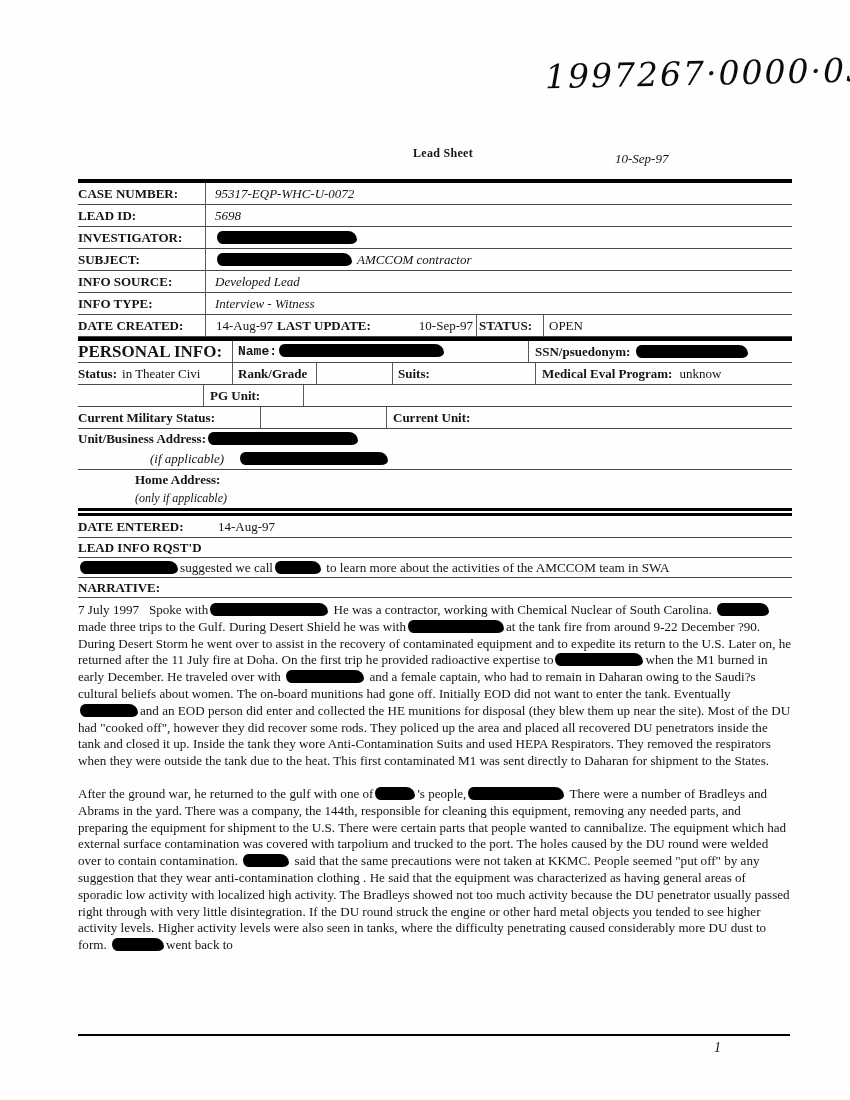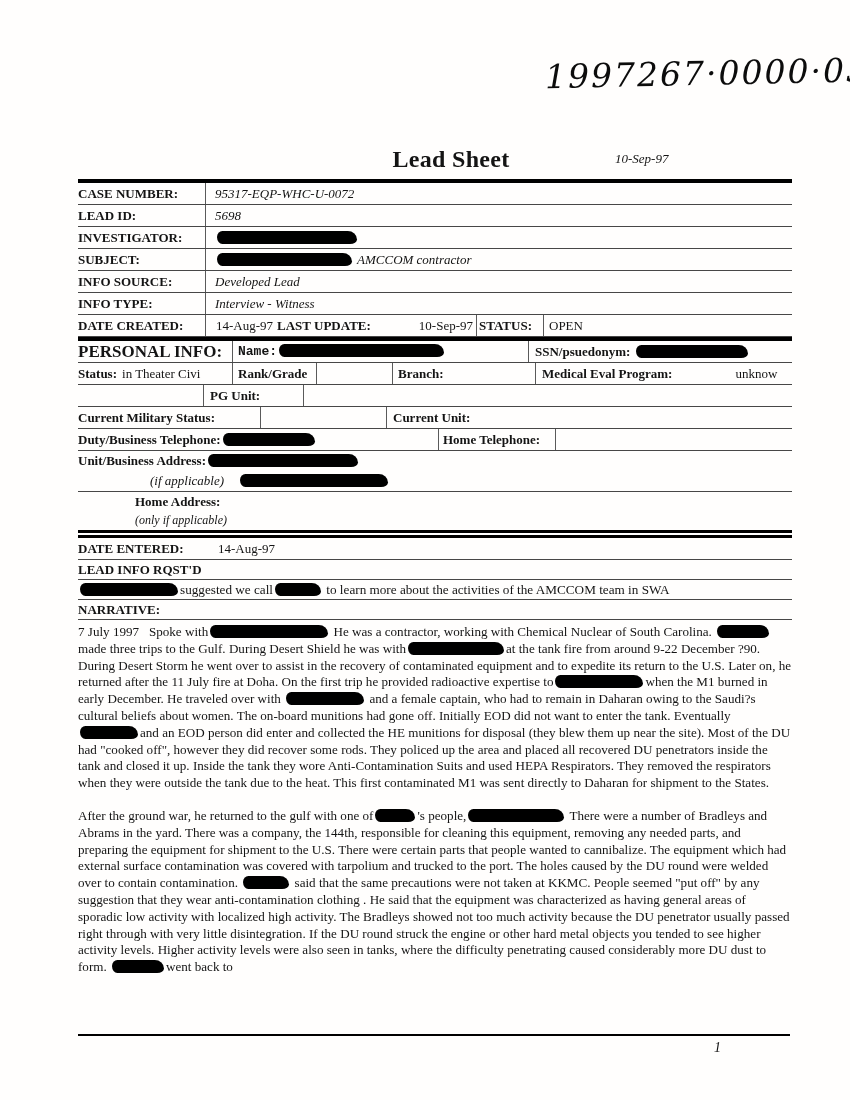--- a/index.html
+++ b/index.html
@@ -9,21 +9,21 @@
   }
   
   .handwritten{
     position:absolute;top:54px;left:545px;width:300px;
     font-family:"DejaVu Serif",serif;font-style:italic;font-weight:400;
     font-size:33px;letter-spacing:2px;transform:rotate(-1.2deg);
     white-space:nowrap;color:#0c0c0c;
   }
   .doc{position:absolute;left:78px;top:146px;width:714px;}
   .title-row{position:relative;height:33px;}
-  .doc-title{position:absolute;left:16px;width:100%;text-align:center;font-weight:bold;font-size:24px;letter-spacing:.3px;}
+  .doc-title{position:absolute;left:8px;width:100%;text-align:center;font-weight:bold;font-size:12px;letter-spacing:.3px;}
   .doc-date{position:absolute;left:537px;top:5px;font-style:italic;font-size:13px;}
   .sep4{height:4px;background:#000;}
   .sep-double{border-top:3px solid #000;border-bottom:3px solid #000;height:2px;background:#fff;}
   
   .trow{display:flex;align-items:center;height:21px;border-bottom:1px solid #474747;font-size:13px;}
   .tlabel{flex:0 0 127px;align-self:stretch;display:flex;align-items:center;font-weight:bold;border-right:1px solid #5a5a5a;}
   .tvalue{padding-left:9px;white-space:nowrap;font-style:italic;}
   .cell{align-self:stretch;display:flex;align-items:center;white-space:nowrap;}
   .br{border-right:1px solid #5a5a5a;}
   .bl{border-left:1px solid #5a5a5a;}
@@ -106,26 +106,26 @@
     </div>
 
     <div class="prow">
       <div class="cell br" style="flex:0 0 154px;">
         <span class="b">Status:</span>
         <span style="padding-left:5px;">in Theater Civi</span>
       </div>
       <div class="cell br b" style="flex:0 0 78px;padding-left:5px;">Rank/Grade</div>
       <div class="cell br" style="flex:0 0 75px;"></div>
       <div class="cell br" style="flex:0 0 137px;padding-left:5px;">
-        <span class="b">Branch:</span>
+        <span class="b">Suits:</span>
         <span></span>
       </div>
-      <div class="cell grow" style="padding-left:6px;gap:48px;">
+      <div class="cell grow" style="padding-left:6px;">
         <span class="b">Medical Eval Program:</span>
-        <span style="padding-left:7px;margin-left:8px;">unknow</span>
+        <span style="padding-left:7px;">unknow</span>
       </div>
     </div>
 
     <div class="prow">
       <div class="cell br" style="flex:0 0 125px;"></div>
       <div class="cell br" style="flex:0 0 93px;padding-left:6px;">
         <span class="b">PG Unit:</span>
         <span></span>
       </div>
       <div class="cell grow"></div>
@@ -133,28 +133,20 @@
 
     <div class="prow">
       <div class="cell br b" style="flex:0 0 182px;">Current Military Status:</div>
       <div class="cell br" style="flex:0 0 125px;"></div>
       <div class="cell grow" style="padding-left:6px;">
         <span class="b">Current Unit:</span>
         <span></span>
       </div>
     </div>
 
-    <div class="prow">
-      <div class="cell" style="flex:0 0 360px;">
-        <span class="b">Duty/Business Telephone:</span>
-        <span><span class="redact" style="width: 92px;"></span></span>
-      </div>
-      <div class="cell bl br b" style="flex:0 0 112px;padding-left:4px;">Home Telephone:</div>
-      <div class="cell grow"></div>
-    </div>
 
     <div class="prow-nb">
       <span class="b">Unit/Business Address:</span>
       <span><span class="redact" style="width: 150px;"></span></span>
     </div>
     <div class="prow-nb bb">
       <span class="it" style="margin-left:72px;">(if applicable)</span>
       <span style="margin-left:14px;"><span class="redact" style="width: 148px;"></span></span>
     </div>
     <div class="prow-nb" style="height:19px;">

